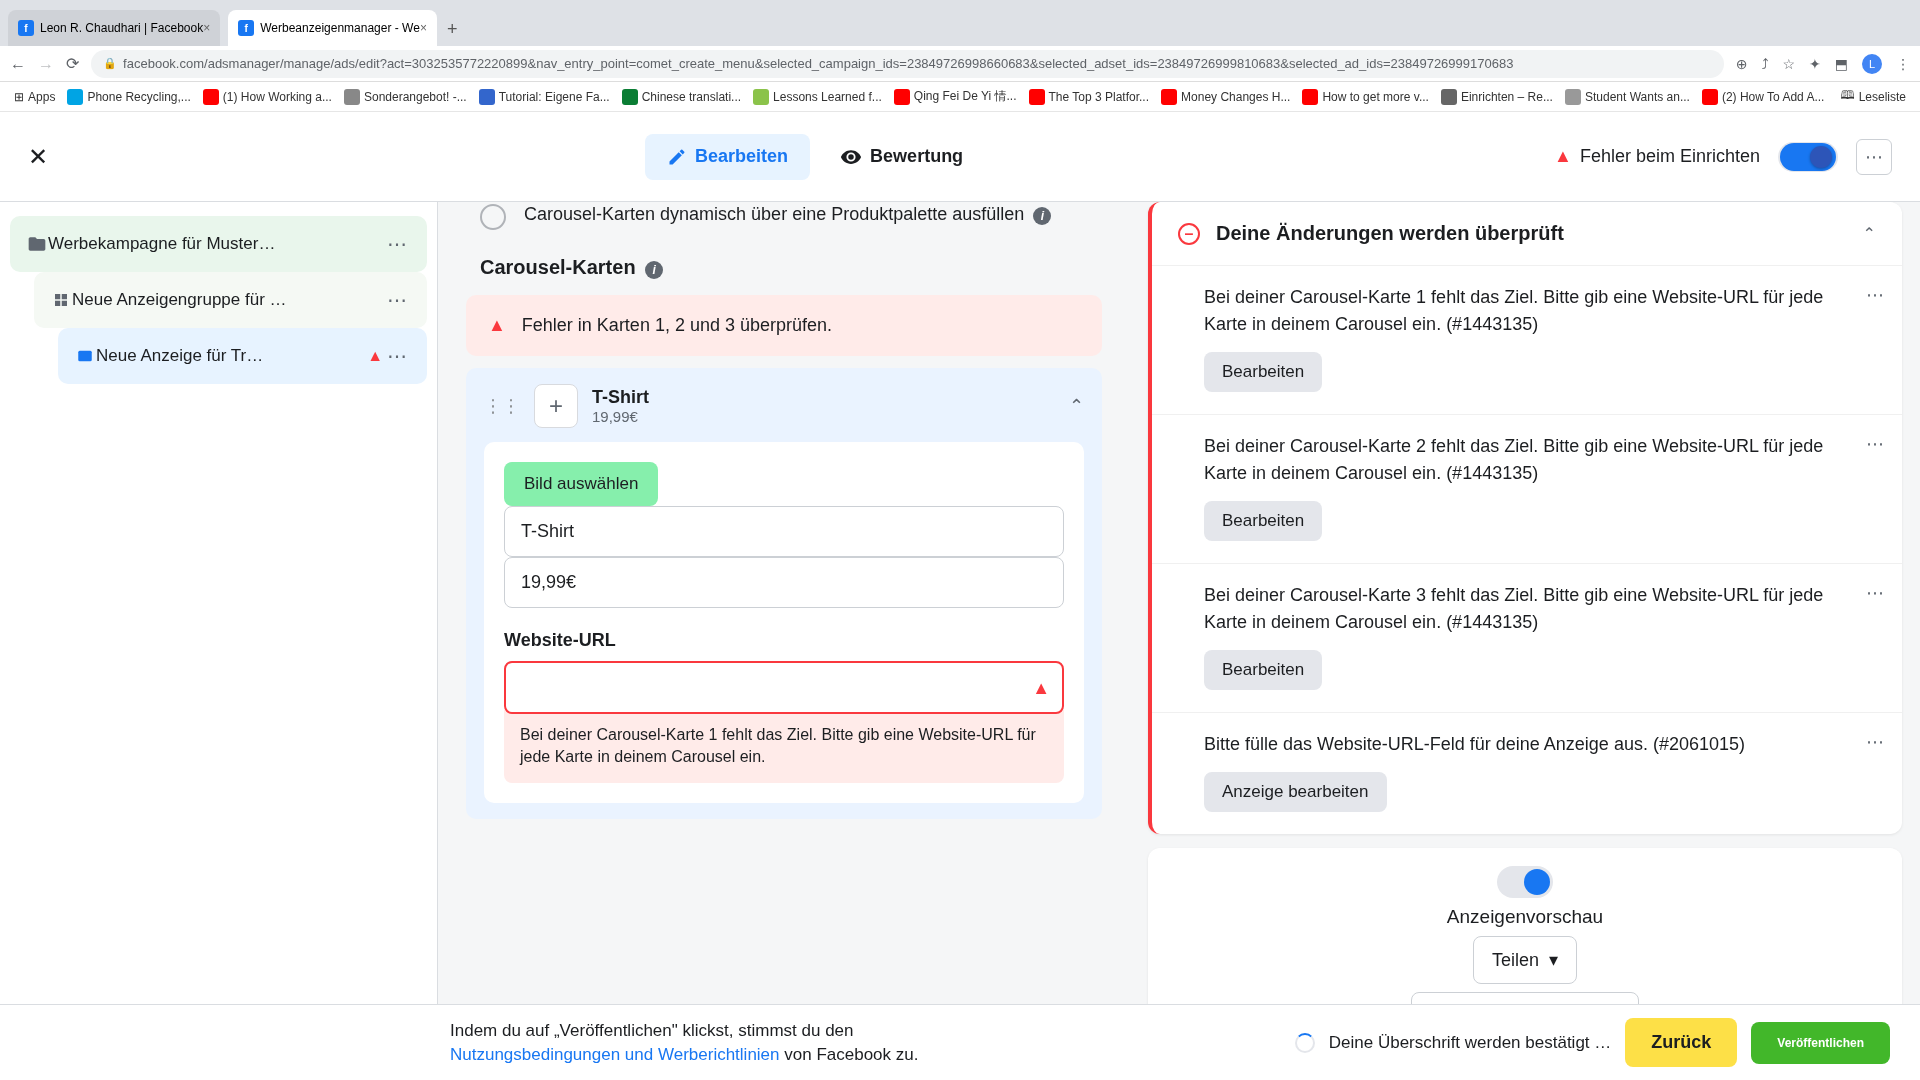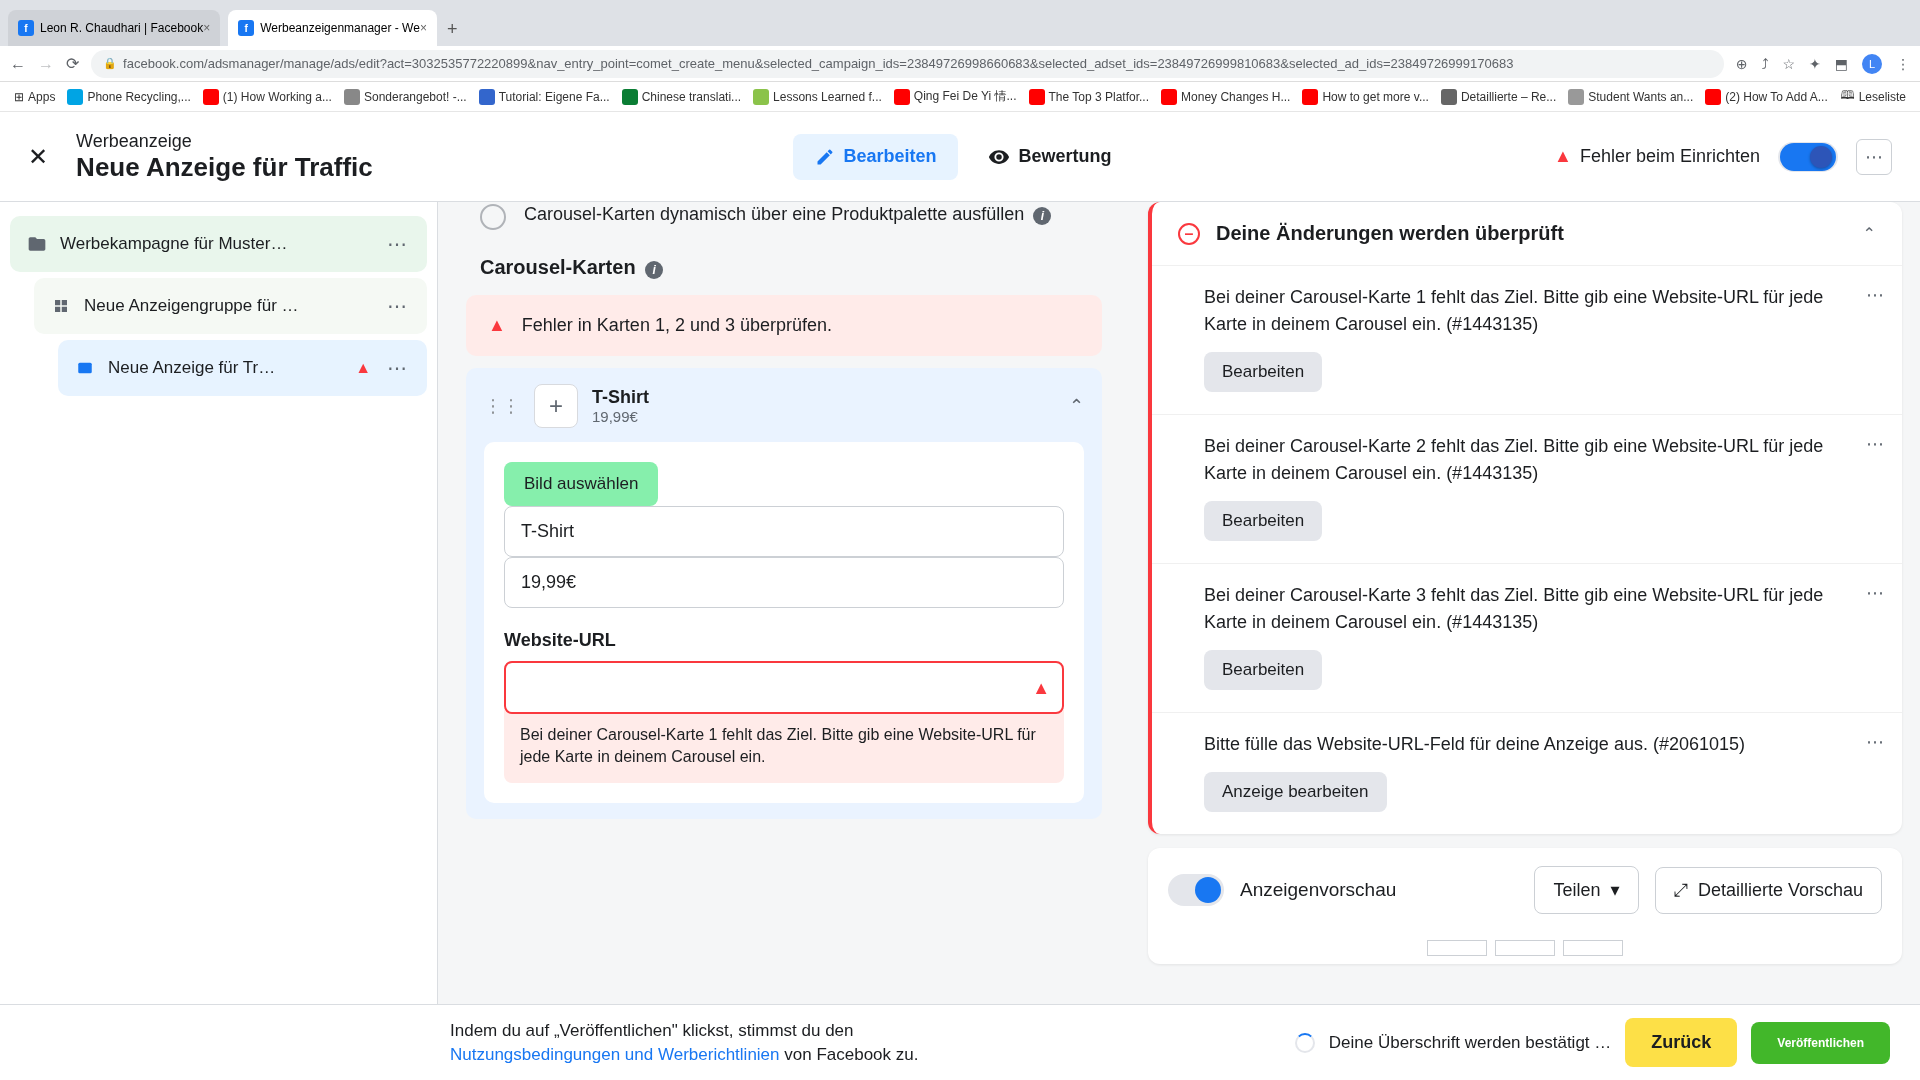--- a/index.html
+++ b/index.html
@@ -36,21 +36,21 @@
 .error-flag .tri { color: #fa383e; }
 .toggle { width: 52px; height: 28px; background: #1877f2; border-radius: 16px; position: relative; cursor: pointer; }
 .toggle .knob { width: 22px; height: 22px; background: #fff; border-radius: 50%; position: absolute; top: 3px; right: 4px; box-shadow: 0 1px 3px rgba(0,0,0,.3); background:#2d55b8; }
 .toggle-outer{width:60px;height:30px;background:#e4e6eb;border-radius:16px;display:flex;align-items:center;padding:2px;}
 .toggle-outer .toggle{width:100%;}
 .dots-btn { width: 36px; height: 36px; border-radius: 6px; display: flex; align-items: center; justify-content: center; color: #606770; cursor: pointer; font-size: 18px; border:1px solid #ccd0d5; }
 
 
 .main { display: flex; height: calc(1080px - 46px - 36px - 30px - 90px - 76px); }
 .sidebar { width: 438px; background: #fff; border-right: 1px solid #dadde1; padding: 14px 10px; }
-.tree-item { display: flex; align-items: center; padding: 16px 16px; border-radius: 10px; gap: 12px; cursor: pointer; position: relative; margin-bottom: 6px; }
+.tree-item { display: flex; align-items: center; padding: 16px 16px; border-radius: 10px; cursor: pointer; position: relative; }
 .tree-item.l1 { background: #e9f6ec; }
 .tree-item.l2 { background: #f5f9f4; margin-left: 24px; }
 .tree-item.l3 { background: #e7f3ff; margin-left: 48px; }
 .tree-icon { width: 22px; height: 22px; display: flex; align-items: center; justify-content: center; }
 .tree-label { font-size: 17px; color: #1c1e21; flex: 1; white-space: nowrap; overflow: hidden; text-overflow: ellipsis; }
 .tree-warn { color: #fa383e; font-size: 16px; }
 .tree-dots { color: #606770; font-size: 20px; cursor: pointer; padding: 0 4px; }
 
 
 .center { flex: 1; padding: 0 24px; overflow-y: auto; }
@@ -82,21 +82,21 @@
 .right-col { width: 790px; padding: 0 18px; overflow-y: auto; display:flex; flex-direction:column; gap:14px; }
 .review-panel { background: #fff; border-radius: 12px; border-left: 4px solid #fa383e; box-shadow: 0 1px 3px rgba(0,0,0,.08); }
 .review-header { display: flex; align-items: center; padding: 20px 26px; gap: 16px; cursor: pointer; }
 .review-header .minus { width: 22px; height: 22px; border: 2px solid #fa383e; border-radius: 50%; display: flex; align-items: center; justify-content: center; color: #fa383e; font-weight: bold; }
 .review-title { font-size: 20px; font-weight: 700; color: #1c1e21; flex: 1; }
 .review-item { padding: 18px 52px 22px; border-top: 1px solid #f0f0f0; position: relative; }
 .review-text { font-size: 18px; color: #1c1e21; line-height: 1.5; margin-bottom: 14px; }
 .review-btn { background: #e4e6eb; border-radius: 8px; padding: 10px 18px; font-size: 17px; color: #1c1e21; cursor: pointer; display: inline-block; }
 .review-dots { position: absolute; top: 18px; right: 18px; color: #606770; cursor: pointer; font-size: 18px; }
 .preview-panel { background: #fff; border-radius: 12px; box-shadow: 0 1px 3px rgba(0,0,0,.08); }
-.preview-header { display: flex; align-items: center; padding: 18px 20px; gap: 16px; }
+.preview-header { display: flex; align-items: center; padding: 18px 20px; gap: 8px; flex-direction: column; }
 .preview-label { font-size: 19px; color: #1c1e21; flex: 1; }
 .share-btn { border: 1px solid #ccd0d5; border-radius: 8px; padding: 12px 18px; font-size: 18px; color: #1c1e21; cursor: pointer; display: flex; align-items: center; gap: 10px; }
 .preview-mock { height: 16px; margin: 8px 20px; display:flex; gap:8px; justify-content:center; }
 .preview-mock div{width:60px;border:1px solid #ccd0d5;}
 
 
 .footer { background: #fff; height: 76px; border-top: 1px solid #dadde1; display: flex; align-items: center; padding: 0 30px 0 450px; gap: 14px; }
 .footer-text { font-size: 17px; color: #1c1e21; line-height: 1.4; }
 .footer-text .link { color: #1877f2; cursor: pointer; }
 .footer-spacer { flex: 1; }
@@ -180,39 +180,35 @@
   <span class="bookmark">
       <span class="bicon" style="background:#f00"></span>
       <span>Money Changes H...</span>
     </span>
   <span class="bookmark">
       <span class="bicon" style="background:#f00"></span>
       <span>How to get more v...</span>
     </span>
   <span class="bookmark">
       <span class="bicon" style="background:#666"></span>
-      <span>Detaillierte – Re...</span>
+      <span>Einrichten – Re...</span>
     </span>
   <span class="bookmark">
       <span class="bicon" style="background:#999"></span>
       <span>Student Wants an...</span>
     </span>
   <span class="bookmark">
       <span class="bicon" style="background:#f00"></span>
       <span>(2) How To Add A...</span>
     </span>
   <span style="margin-left:auto" class="bookmark">🕮 <span>Leseliste</span></span>
 </div>
 
 <div class="app-header">
   <span class="close-x">✕</span>
-  <div class="header-title-block">
-    <div class="header-subtitle">Werbeanzeige</div>
-    <div class="header-title">Neue Anzeige für Traffic</div>
-  </div>
   <div class="header-center">
     <div class="seg-btn active">
       <svg width="20" height="20" viewBox="0 0 24 24">
           <path fill="#1877f2" d="M3 17.25V21h3.75L17.81 9.94l-3.75-3.75L3 17.25zM20.71 7.04a1 1 0 0 0 0-1.41l-2.34-2.34a1 1 0 0 0-1.41 0l-1.83 1.83 3.75 3.75 1.83-1.83z"></path>
         </svg>
       <span>Bearbeiten</span>
     </div>
     <div class="seg-btn inactive">
       <svg width="22" height="22" viewBox="0 0 24 24">
           <path fill="#1c1e21" d="M12 4.5C7 4.5 2.73 7.61 1 12c1.73 4.39 6 7.5 11 7.5s9.27-3.11 11-7.5c-1.73-4.39-6-7.5-11-7.5zM12 17a5 5 0 1 1 0-10 5 5 0 0 1 0 10zm0-8a3 3 0 1 0 0 6 3 3 0 0 0 0-6z"></path>

